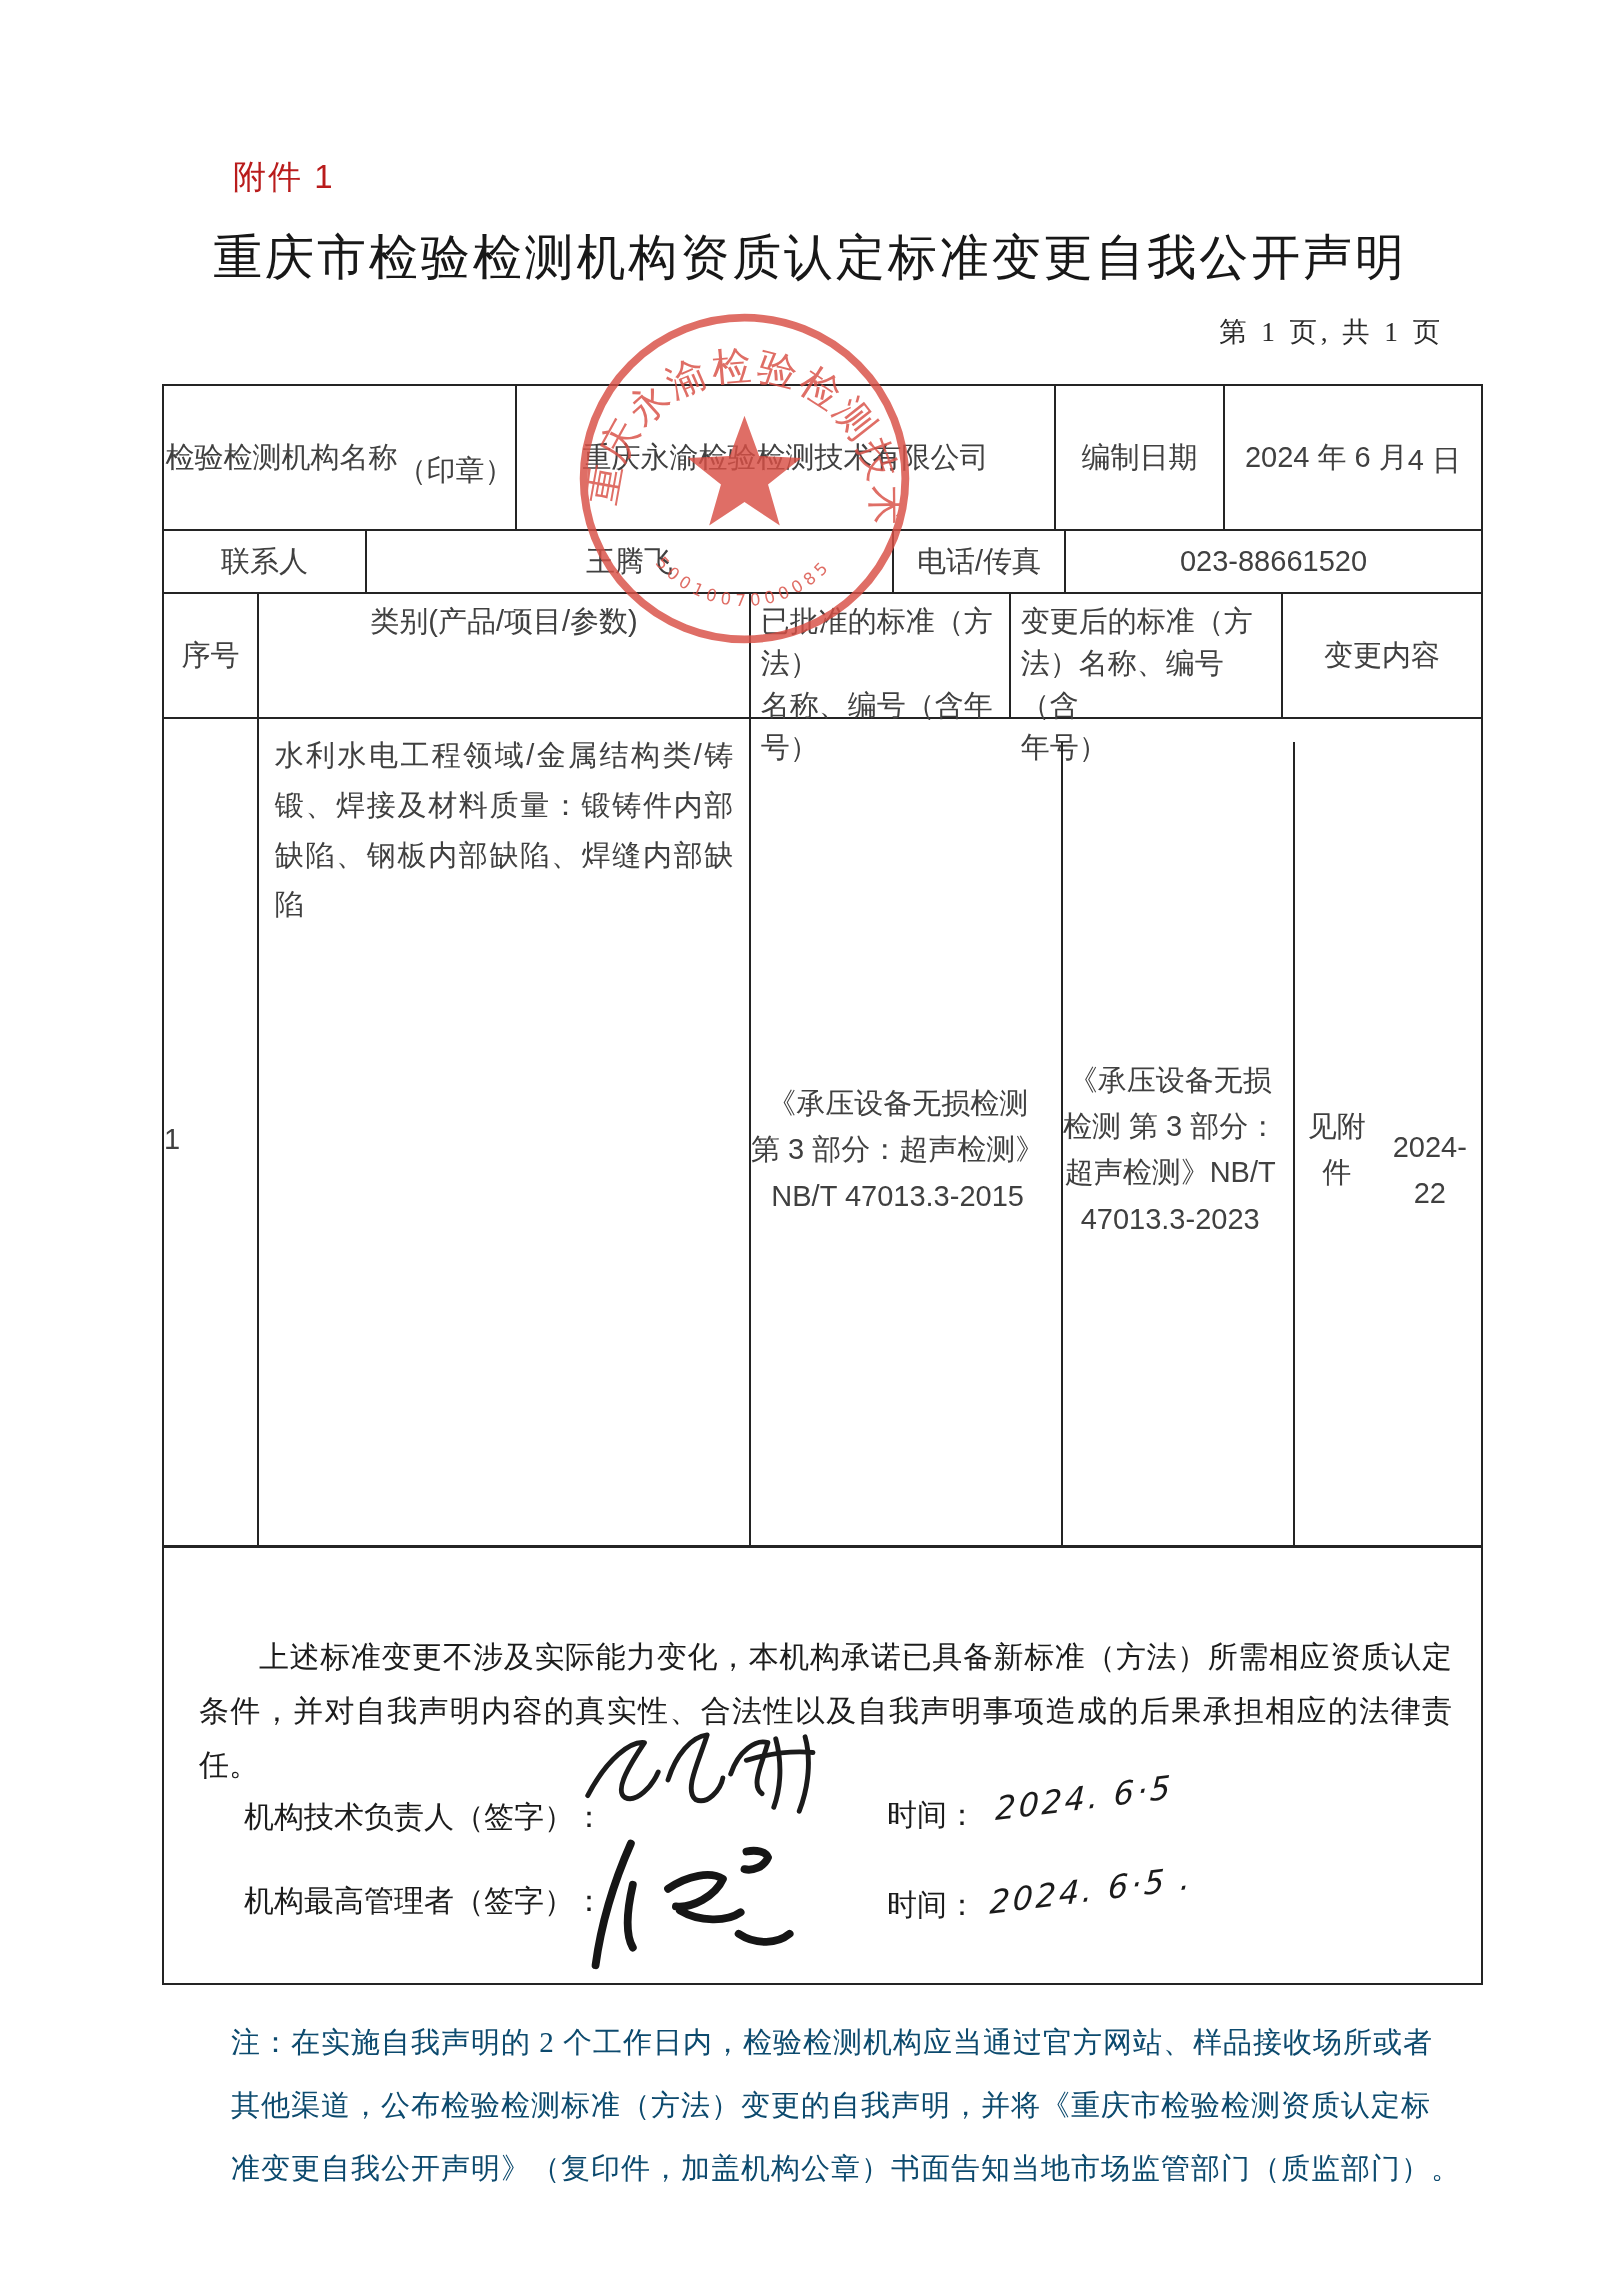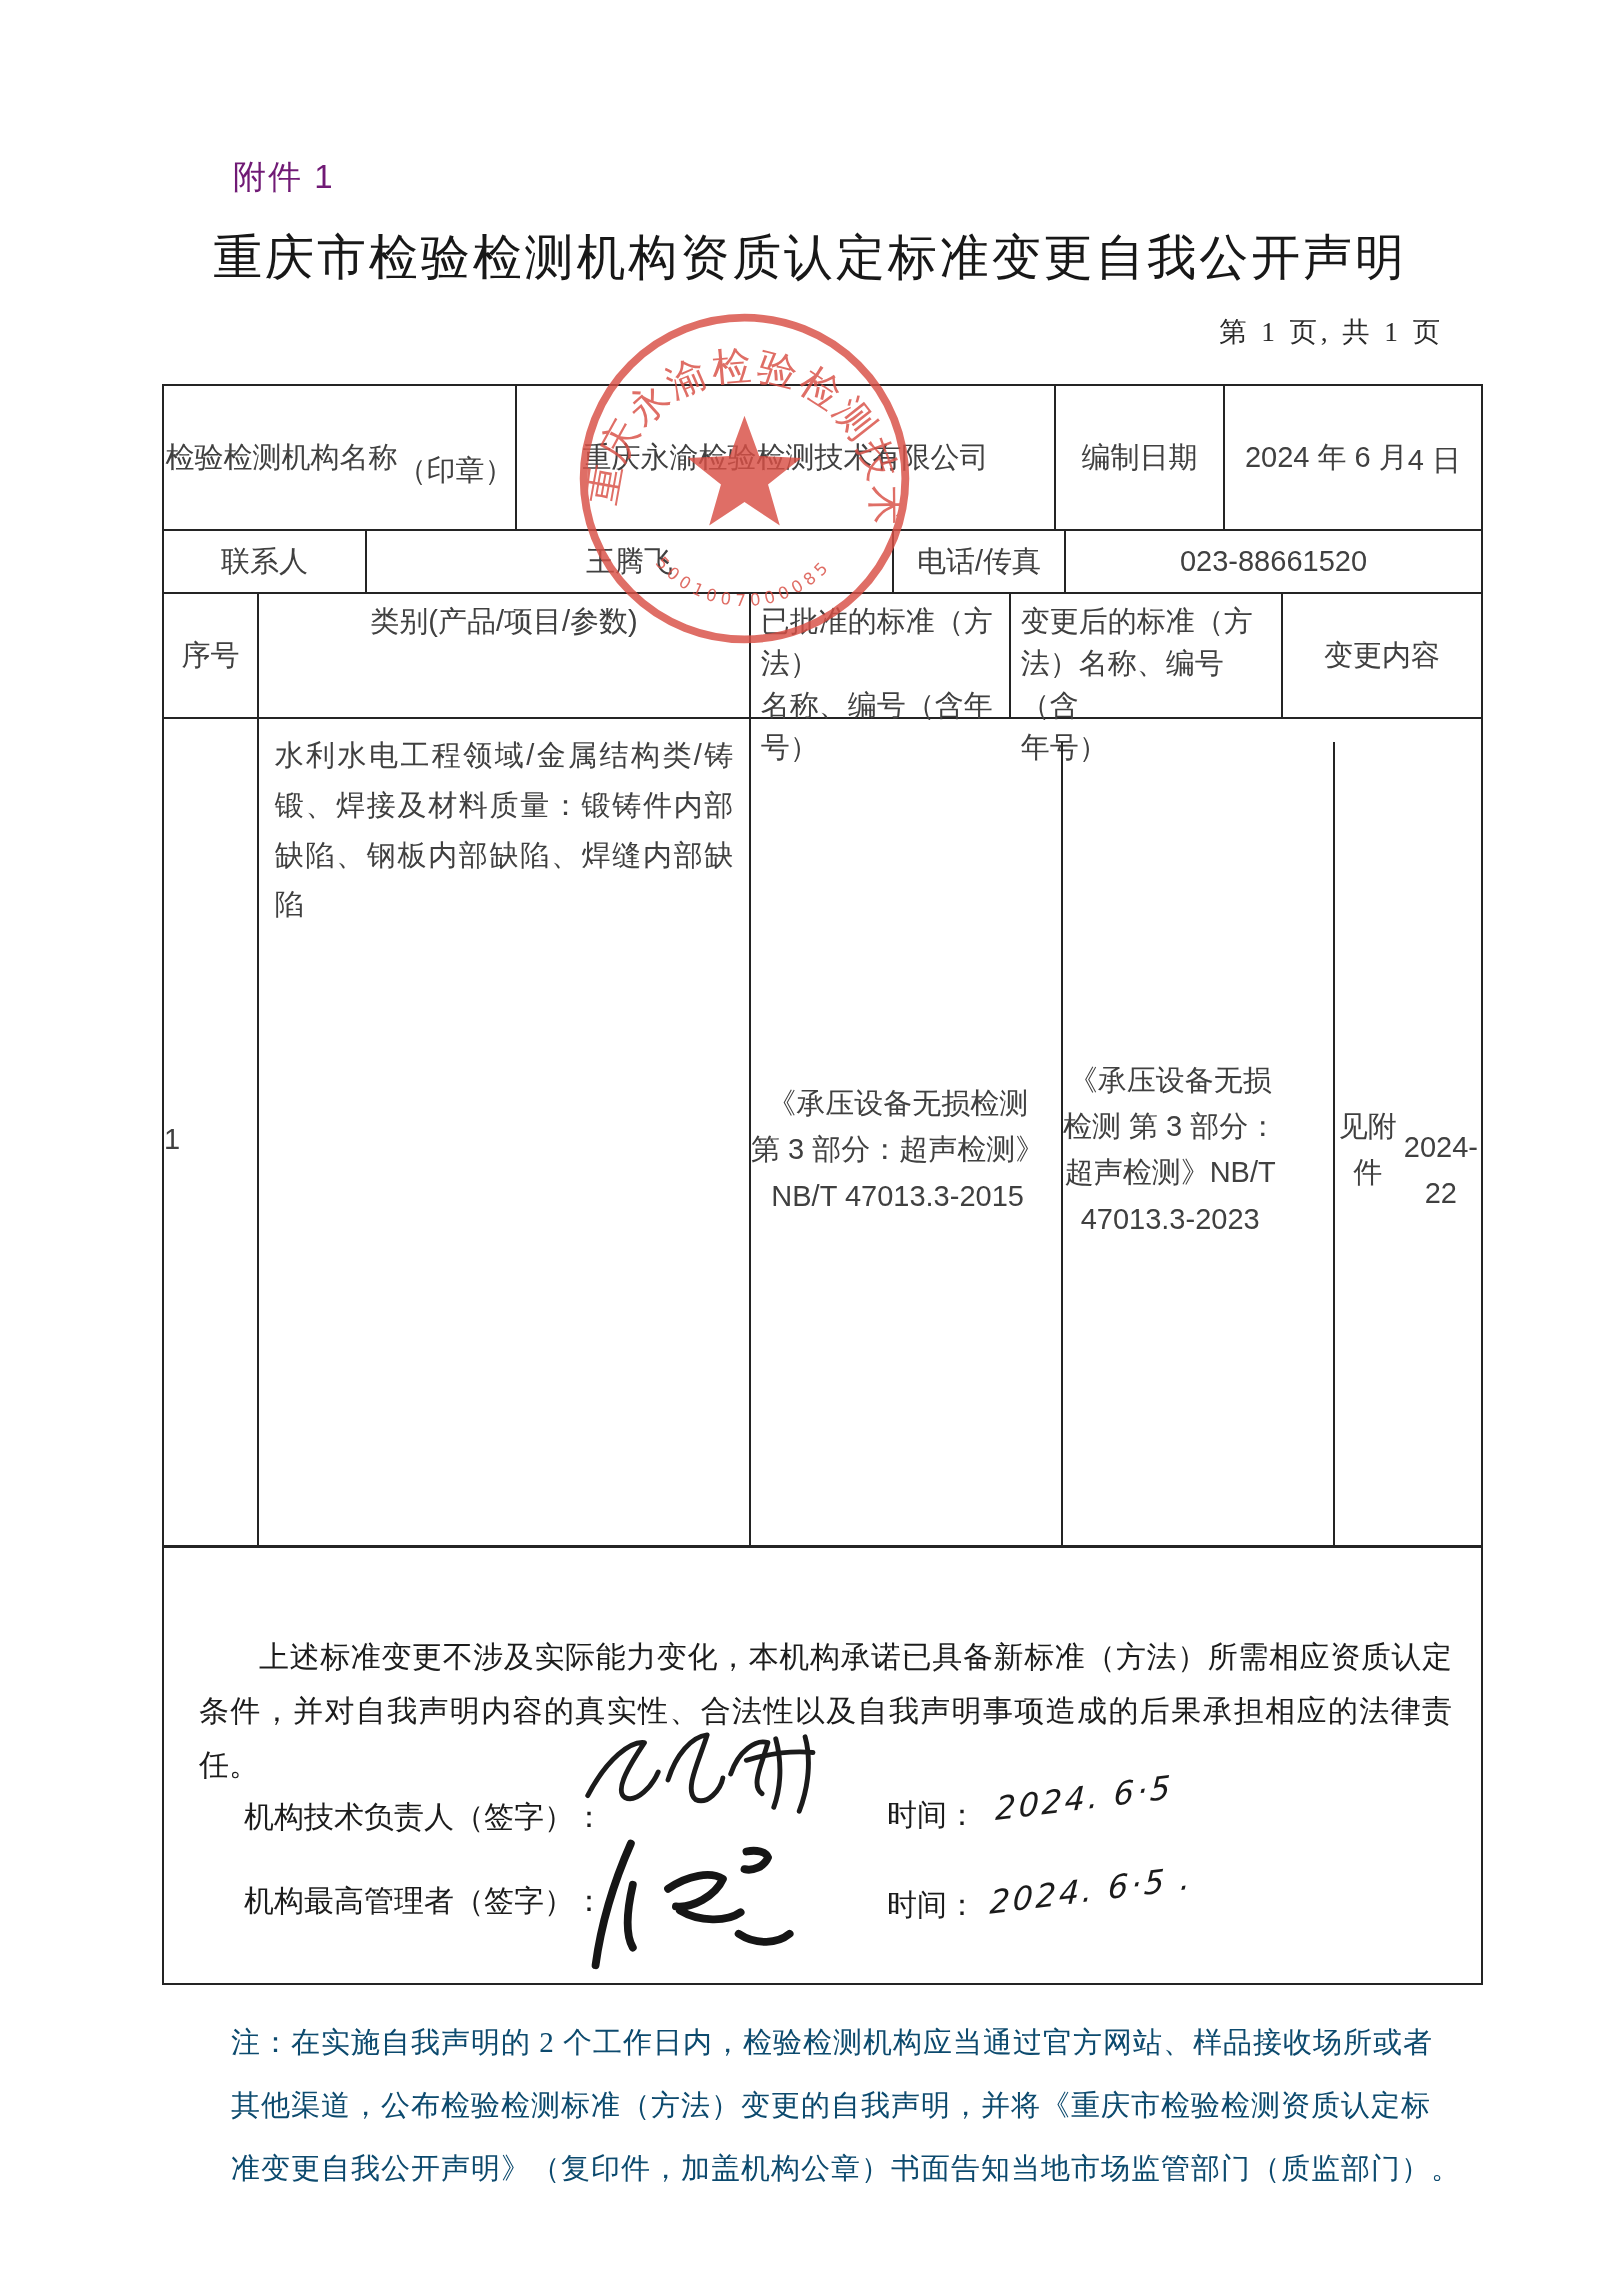--- a/index.html
+++ b/index.html
@@ -8,21 +8,21 @@
     position:relative;
     width:1620px; height:2290px;
     font-family:"Liberation Sans", sans-serif;
     color:#1f1f1f;
     overflow:hidden;
   }
 
   
   .attachment {
     position:absolute; left:233px; top:155px;
-    font-size:33px; letter-spacing:2px; color:#701a75;
+    font-size:33px; letter-spacing:2px; color:#b91c1c;
   }
   .doc-title {
     position:absolute; left:0; top:225px; width:1620px;
     text-align:center;
     font-family:"Liberation Serif", serif;
     font-weight:400; font-size:49px; letter-spacing:2.9px; color:#181818;
   }
   .page-indicator {
     position:absolute; right:176px; top:314px;
     font-family:"Liberation Serif", serif;
@@ -159,21 +159,21 @@
       <div>1</div>
     </div>
     <div class="fcell cat-cell" style="width:492px;">
       <div>水利水电工程领域/金属结构类/铸锻、焊接及材料质量：锻铸件内部缺陷、钢板内部缺陷、焊缝内部缺陷</div>
     </div>
     <div class="fcell std-cell" style="width:312px;">
       <div class="pre-lines">《承压设备无损检测
 第 3 部分：超声检测》
 NB/T 47013.3-2015</div>
     </div>
-    <div class="fcell std-cell" style="width:272px;">
+    <div class="fcell std-cell" style="width:232px;">
       <div class="pre-lines">《承压设备无损
 检测 第 3 部分：
 超声检测》NB/T
 47013.3-2023</div>
     </div>
     <div class="fcell std-cell" style="flex:1;">
       <div>见附件</div>
       <div class="chg-line2">2024-22</div>
     </div>
   </div>

